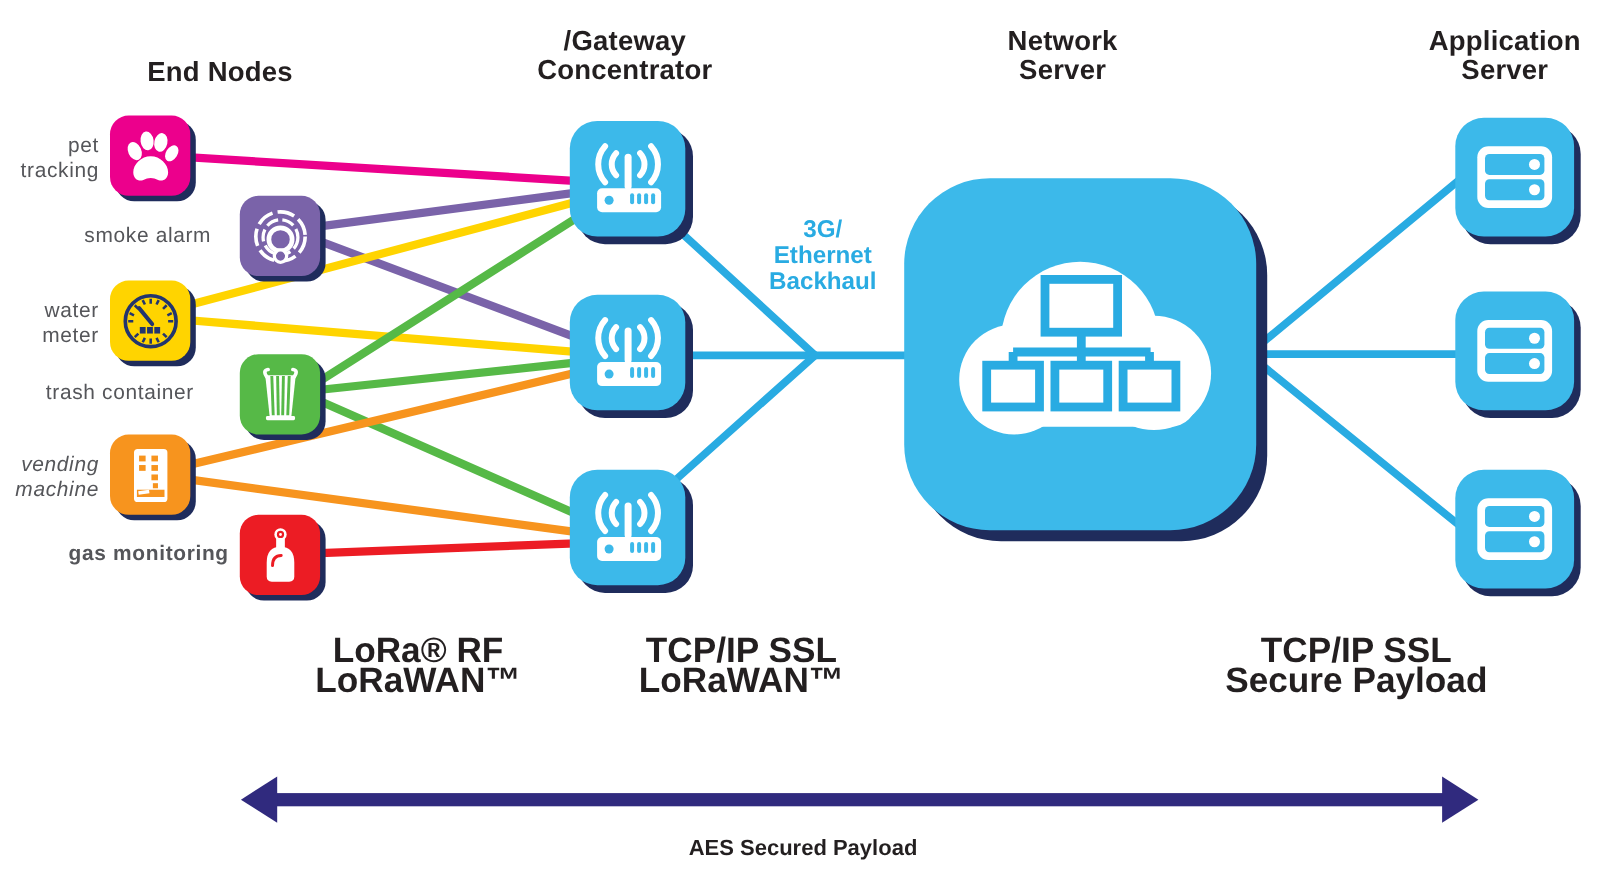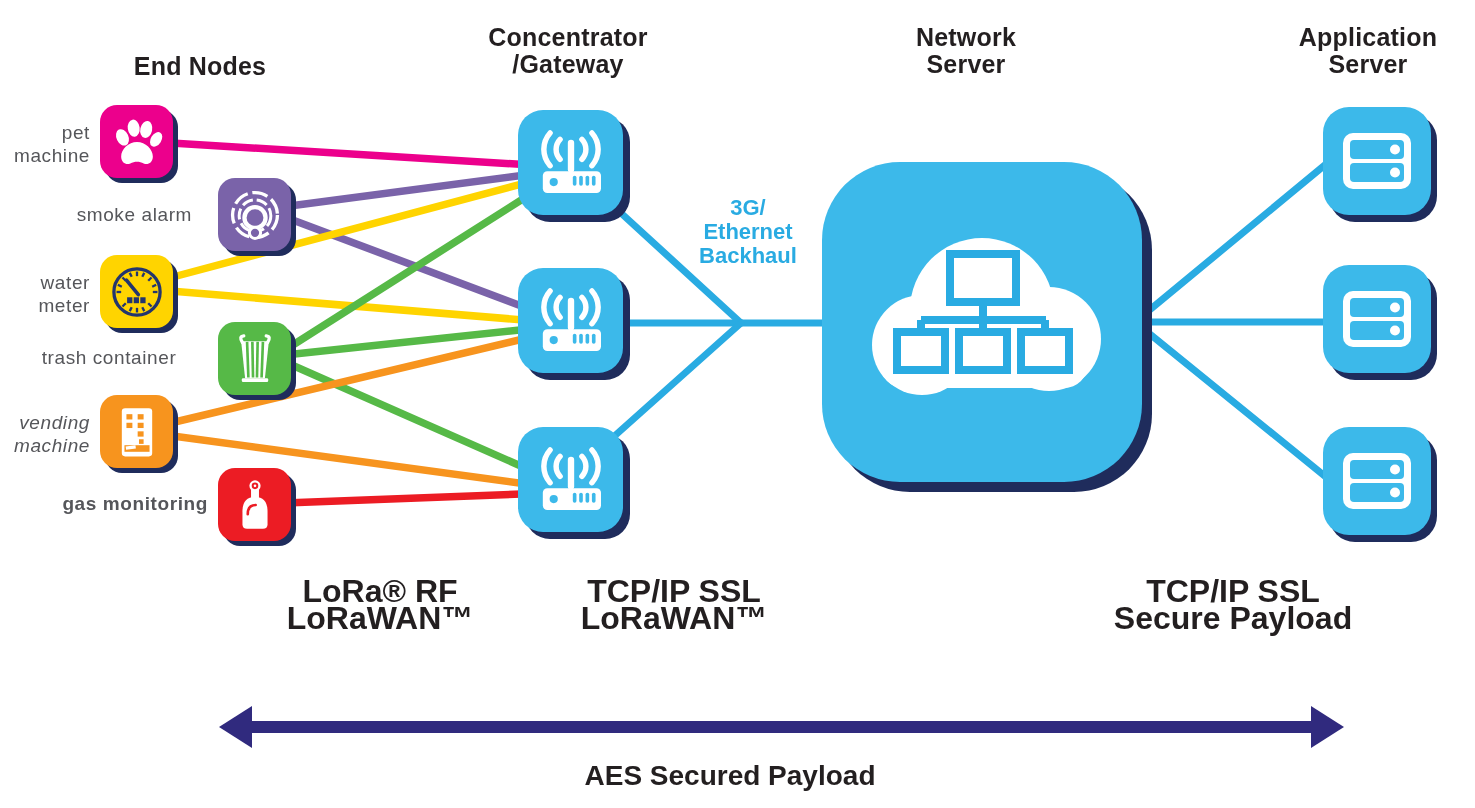--- a/index.html
+++ b/index.html
@@ -6,21 +6,21 @@
   #canvas{position:relative;width:1475px;height:808px;background:#fff;overflow:hidden;
           font-family:"Liberation Sans",sans-serif;}
   .hdr{position:absolute;font-weight:bold;font-size:25px;line-height:27px;color:#231F20;
        text-align:center;letter-spacing:0.2px;}
   .proto{position:absolute;font-weight:bold;font-size:32px;line-height:27px;color:#231F20;
        text-align:center;}
   .node-label{position:absolute;font-size:19px;line-height:23px;color:#55565A;
        text-align:right;letter-spacing:0.6px;}
   .backhaul{position:absolute;font-weight:bold;font-size:22px;line-height:24px;color:#29ABE2;
        text-align:center;}
-  .aes{position:absolute;font-weight:bold;font-size:28px;color:#231F20;text-align:center;}
+  .aes{position:absolute;font-weight:bold;font-size:20px;color:#231F20;text-align:center;}
   .icon{position:absolute;display:flex;align-items:center;justify-content:center;}
   .node-icon{width:73px;height:73px;border-radius:17px;box-shadow:5px 5px 0 #1F2C5C;}
   .gw-icon{left:518px;width:105px;height:105px;border-radius:25px;background:#3CB9EA;
        box-shadow:7px 7px 0 #1F2C5C;}
   .as-icon{left:1323px;width:108px;height:108px;border-radius:26px;background:#3CB9EA;
        box-shadow:6px 7px 0 #1F2C5C;}
   .net-icon{left:822px;top:162px;width:320px;height:320px;border-radius:78px;background:#3CB9EA;
        box-shadow:10px 10px 0 #1F2C5C;}
   .icon svg{display:block;}
   .wires{position:absolute;left:0;top:0;z-index:0;}
@@ -60,33 +60,33 @@
       <rect x="248" y="721" width="1066" height="12"></rect>
       <polygon points="219,727 252,706 252,748"></polygon>
       <polygon points="1344,727 1311,706 1311,748"></polygon>
     </g>
   </svg>
 
   <div class="hdr" style="left:100px;top:53px;width:200px;">
     <div>End Nodes</div>
   </div>
   <div class="hdr" style="left:458px;top:24px;width:220px;">
+    <div>/Gateway</div>
     <div>Concentrator</div>
-    <div>/Gateway</div>
   </div>
   <div class="hdr" style="left:856px;top:24px;width:220px;">
     <div>Network</div>
     <div>Server</div>
   </div>
   <div class="hdr" style="left:1258px;top:24px;width:220px;">
     <div>Application</div>
     <div>Server</div>
   </div>
 
-  <div class="node-label" style="left:0;top:121px;width:90px;">pet machine</div>
+  <div class="node-label" style="left:0;top:121px;width:90px;">pet tracking</div>
   <div class="node-label" style="left:4px;top:203px;width:188px;">smoke alarm</div>
   <div class="node-label" style="left:0;top:271px;width:90px;">water meter</div>
   <div class="node-label" style="left:10px;top:346px;width:198px;text-align:center;">trash container</div>
   <div class="node-label" style="left:0;top:411px;width:90px;font-style:italic;">vending machine</div>
   <div class="node-label" style="left:10px;top:492px;width:198px;font-weight:bold;">gas monitoring</div>
 
   <div class="icon node-icon" style="left:100px;top:105px;background:#EC008C;">
     <svg width="66" height="66" viewBox="0 0 100 100">
       <g fill="#fff">
         <ellipse cx="28" cy="43" rx="9" ry="13" transform="rotate(-25 28 43)"></ellipse>

